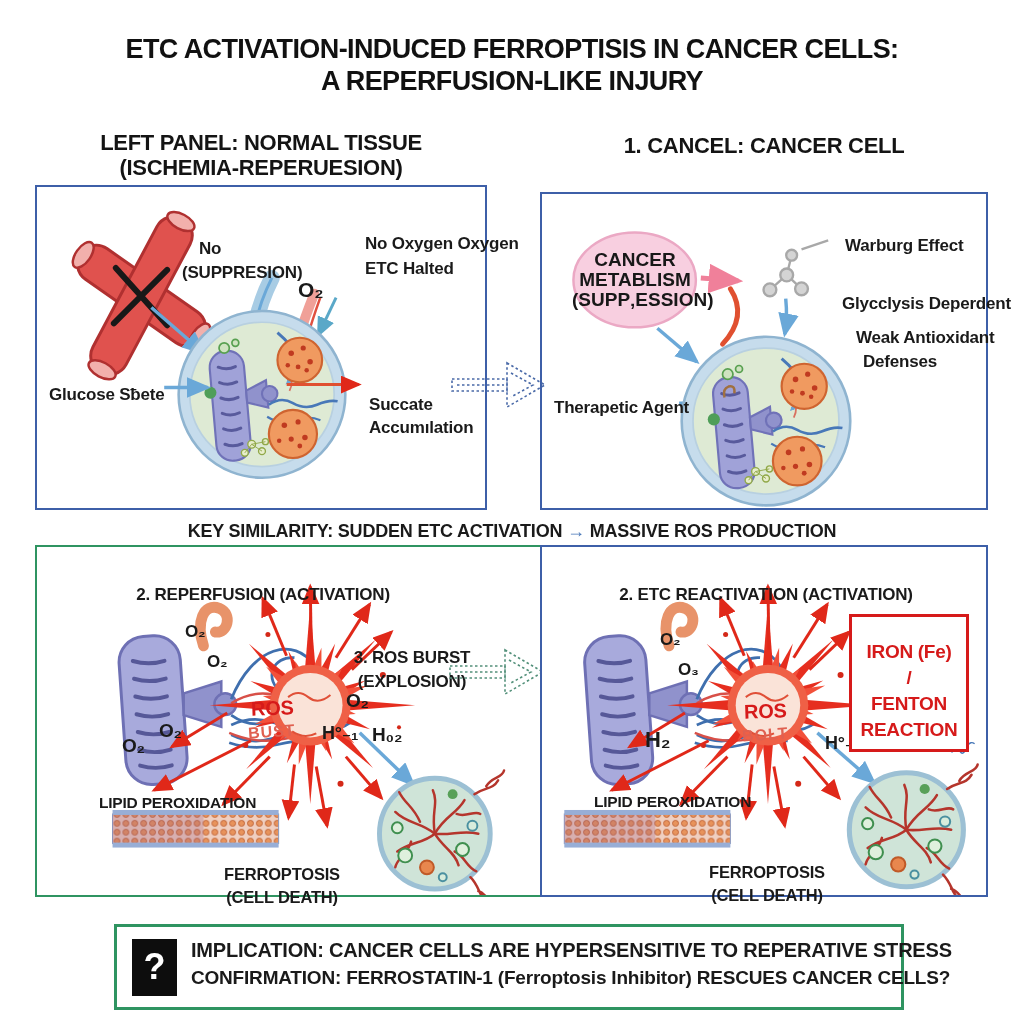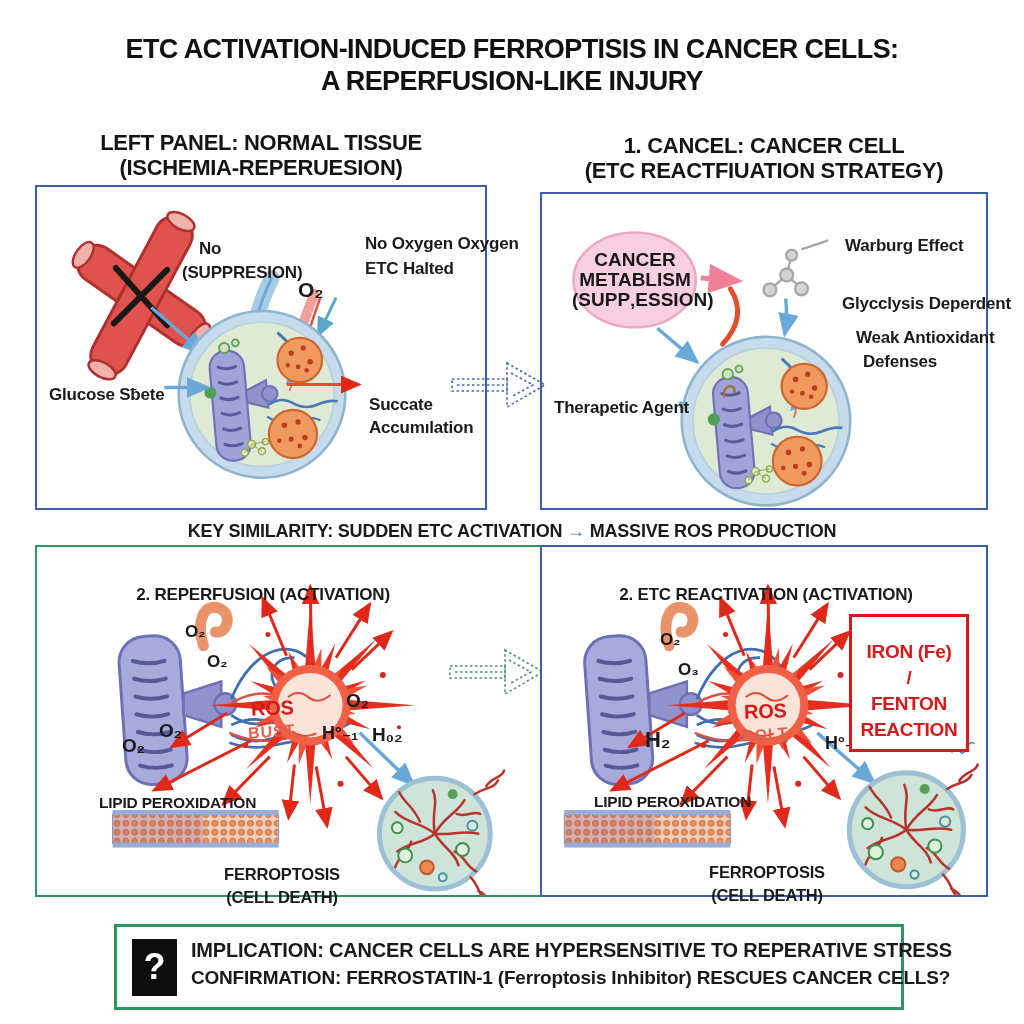--- a/index.html
+++ b/index.html
@@ -190,21 +190,20 @@
 
   <div class="title-line" style="top:34px">ETC ACTIVATION-INDUCED FERROPTISIS IN CANCER CELLS:</div>
   <div class="title-line" style="top:66px">A REPERFUSION-LIKE INJURY</div>
 
   <div class="hdr" style="left:35px;top:130px;width:452px">
     <div>LEFT PANEL: NORMAL TISSUE</div>
     <div>(ISCHEMIA-REPERUESION)</div>
   </div>
   <div class="hdr" style="left:540px;top:133px;width:448px">
     <div>1. CANCEL: CANCER CELL</div>
-    <div>(ETC REACTFIUATION STRATEGY)</div>
   </div>
 
   <div class="panel p-blue" style="left:35px;top:185px;width:452px;height:325px">
     <svg class="art" viewBox="0 0 452 325">
       <g transform="translate(105,110)">
         <g transform="rotate(-55)">
           <rect x="-19" y="-75" width="38" height="150" rx="19" fill="#e0524e" stroke="#b03030" stroke-width="3"></rect>
           <ellipse cy="-72" rx="15" ry="7.5" fill="#f2b0ac" stroke="#b03030" stroke-width="2.5"></ellipse>
           <ellipse cy="72" rx="15" ry="7.5" fill="#f2b0ac" stroke="#b03030" stroke-width="2.5"></ellipse>
         </g>
@@ -304,20 +303,24 @@
       <g transform="translate(46,266)">
         <rect x="0" y="4" width="168" height="30" fill="url(#lipidPat)" stroke="#8898c0" stroke-width="1"></rect>
         <rect x="0" y="4" width="92" height="30" fill="#9c5f86" opacity="0.28"></rect>
         <rect x="0" y="0" width="168" height="5" fill="#98aed6"></rect>
         <rect x="0" y="33" width="168" height="5" fill="#98aed6"></rect>
       </g>
     </svg>
     <div class="lbl ctr" style="left:0;top:30px;width:452px;font-size:17px">2. REPERFUSION (ACTIVATION)</div>
     <span class="lbl" style="left:148px;top:75px;font-size:17px">O₂</span>
     <span class="lbl" style="left:170px;top:105px;font-size:17px">O₂</span>
+    <div class="lbl ctr" style="left:300px;top:91px;width:150px;font-size:17px;line-height:24px">
+      <div>3. ROS BURST</div>
+      <div>(EXPLOSION)</div>
+    </div>
     <span class="lbl" style="left:85px;top:188px;font-size:19px">O₂</span>
     <span class="lbl" style="left:122px;top:173px;font-size:19px">O₂</span>
     <span class="lbl" style="left:309px;top:143px;font-size:19px">O₂</span>
     <span class="lbl red" style="left:214px;top:150px;font-size:20px;transform:rotate(-2deg)">ROS</span>
     <span class="lbl" style="left:211px;top:176px;font-size:16px;color:#e06050;letter-spacing:1px;transform:rotate(-4deg)">BUST</span>
     <span class="lbl" style="left:285px;top:175px;font-size:18px">H°₋₁</span>
     <span class="lbl" style="left:335px;top:177px;font-size:19px">H₀₂</span>
     <span class="lbl" style="left:62px;top:247px;font-size:15.5px">LIPID PEROXIDATION</span>
     <div class="lbl ctr" style="left:170px;top:308px;width:150px;font-size:16.5px;line-height:23px">
       <div>FERROPTOSIS</div>

